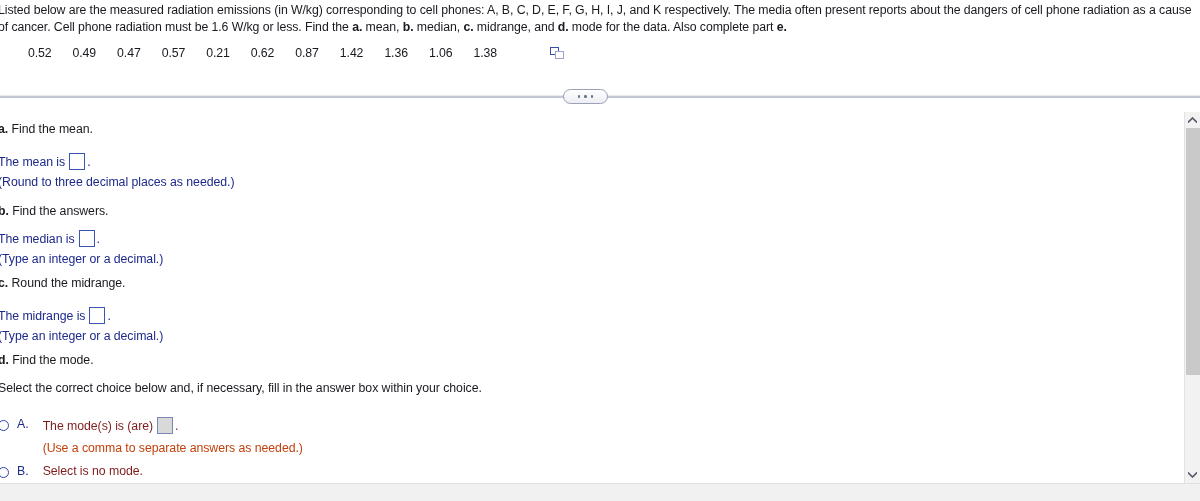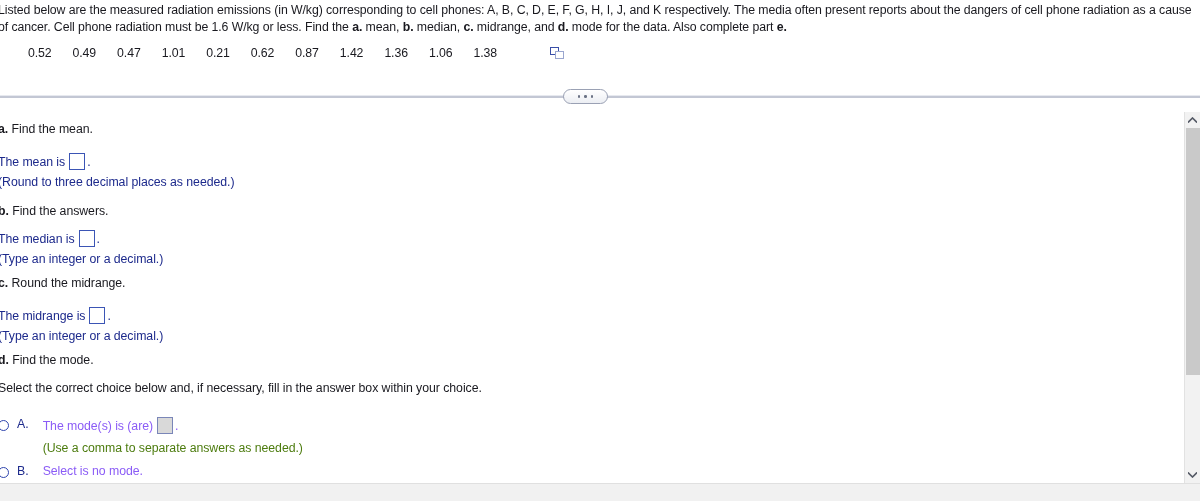--- a/index.html
+++ b/index.html
@@ -180,29 +180,29 @@
   }
   .choice-letter {
     font-size: 12.3px;
     color: #1d2a8c;
     margin-left: 8px;
     flex: none;
   }
   .choice-body { margin-left: 14px; }
   .choice-text {
     font-size: 12.3px;
-    color: #8b5cf6;
+    color: #7f1d1d;
     letter-spacing: -0.05px;
     white-space: nowrap;
     display: flex;
     align-items: center;
   }
   .choice-sub {
     font-size: 12.3px;
-    color: #4d7c0f;
+    color: #c2410c;
     letter-spacing: -0.05px;
     white-space: nowrap;
     margin-top: 7px;
   }
 
   
   #vertical-scrollbar {
     position: absolute;
     right: 0;
     top: 112px;
@@ -250,21 +250,21 @@
 <body>
 
 <div id="problem-header">
   <div id="problem-statement"><span>Listed below are the measured radiation emissions (in W/kg) corresponding to cell phones: A, B, C, D, E, F, G, H, I, J, and K respectively. The media often present reports about the dangers of cell phone radiation as a cause of cancer. Cell phone radiation must be 1.6 W/kg or less. Find the </span><b>a.</b><span> mean, </span><b>b.</b><span> median, </span><b>c.</b><span> midrange, and </span><b>d.</b><span> mode for the data. Also complete part </span><b>e.</b></div>
 </div>
 
 <div id="data-values-row">
   <span class="data-value">0.52</span>
   <span class="data-value">0.49</span>
   <span class="data-value">0.47</span>
-  <span class="data-value">1.01</span>
+  <span class="data-value">0.57</span>
   <span class="data-value">0.21</span>
   <span class="data-value">0.62</span>
   <span class="data-value">0.87</span>
   <span class="data-value">1.42</span>
   <span class="data-value">1.36</span>
   <span class="data-value">1.06</span>
   <span class="data-value">1.38</span>
   <span id="copy-icon">
     <span class="sq-back"></span>
     <span class="sq-front"></span>

